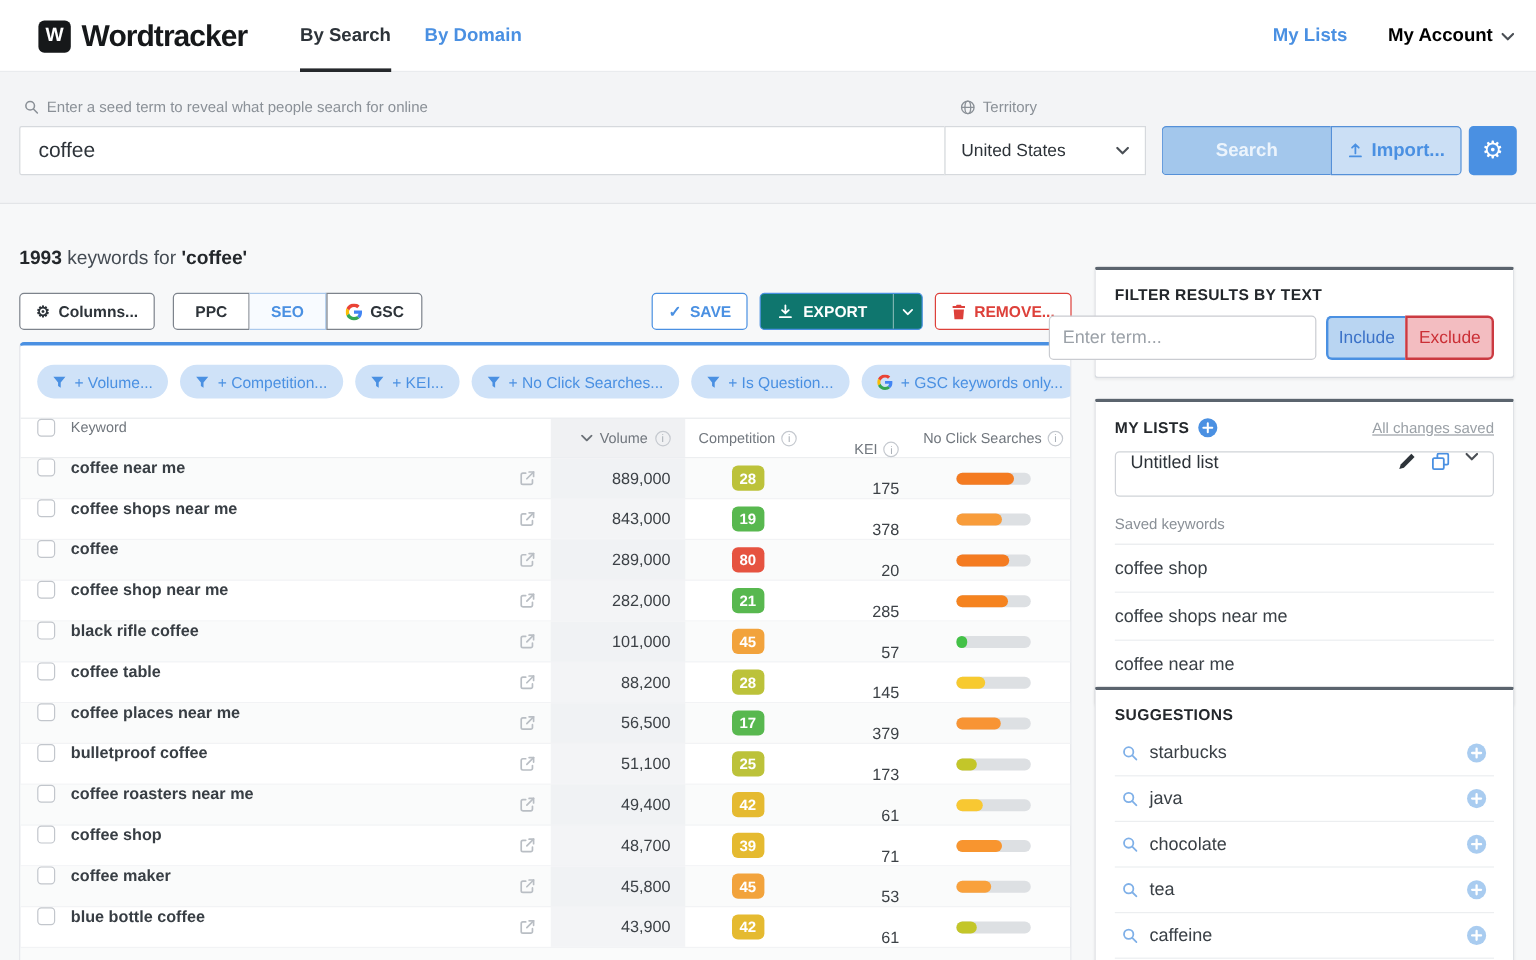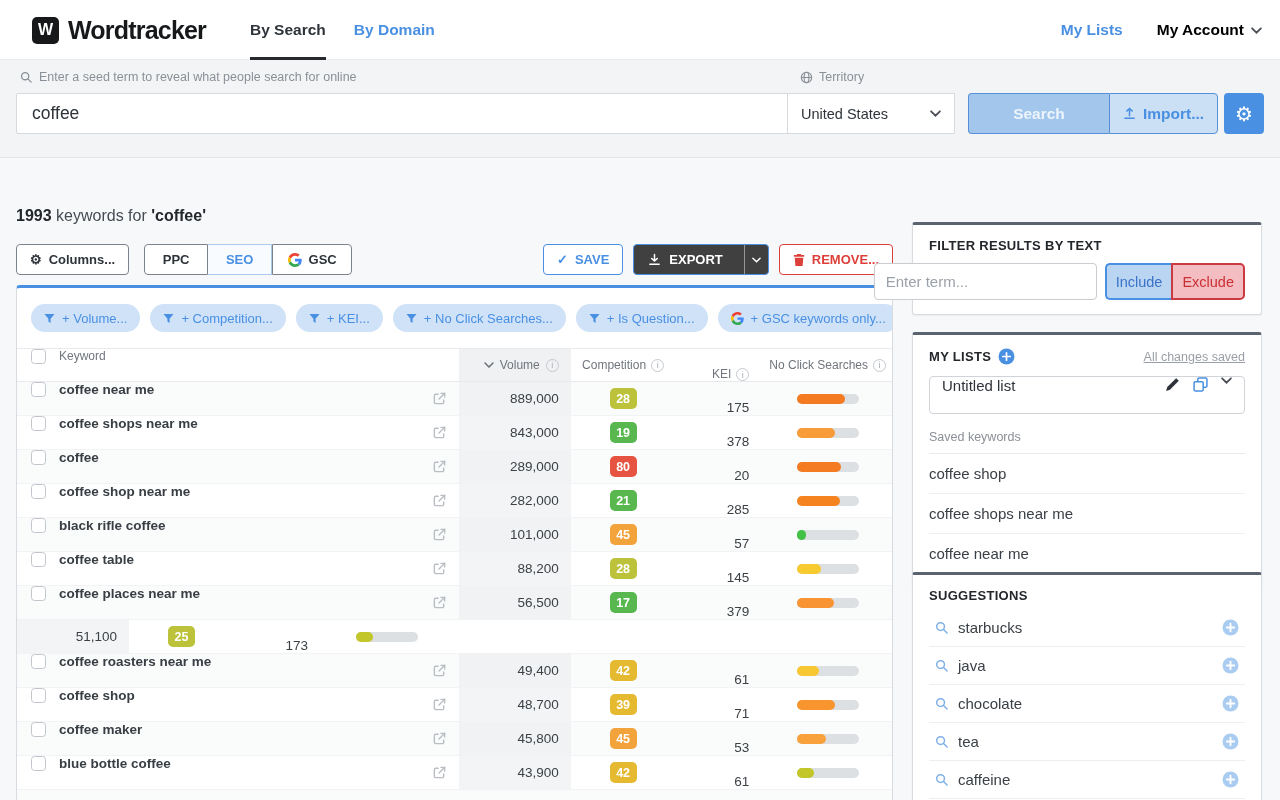--- a/index.html
+++ b/index.html
@@ -14,21 +14,21 @@
   .nav-tabs { position:absolute; left:250px; top:0; height:60px; display:flex; gap:28px; }
   .nav-tab { height:60px; display:flex; align-items:center; font-size:15.5px; font-weight:700; color:#2d3339; border-bottom:3px solid transparent; padding-top:3px; cursor:pointer; text-decoration:none; }
   .nav-tab.active { border-bottom-color:#25282c; }
   .nav-tab.blue { color:#4a90e2; }
   .nav-right { position:absolute; right:18px; top:0; height:60px; display:flex; align-items:center; gap:34px; }
   .nav-link { font-size:15.5px; font-weight:700; cursor:pointer; display:flex; align-items:center; gap:7px; text-decoration:none; }
   .nav-link.blue { color:#4a90e2; }
   .nav-link.dark { color:#000000; }
 
   
-  .search-band { position:absolute; left:0; top:48px; width:1280px; height:110px; background:#f3f4f6; border-bottom:1px solid #e3e5e8; }
+  .search-band { position:absolute; left:0; top:60px; width:1280px; height:110px; background:#f3f4f6; border-bottom:1px solid #e3e5e8; }
   .hint { position:absolute; left:20px; top:22px; display:flex; align-items:center; gap:7px; font-size:12.5px; color:#8a9097; }
   .territory-label { position:absolute; left:800px; top:22px; display:flex; align-items:center; gap:6px; font-size:12.5px; color:#8a9097; }
   .seed-input { position:absolute; left:16px; top:45px; width:772px; height:41px; border:1px solid #d6d9dd; border-radius:2px 0 0 2px; background:#fff; font-family:"Liberation Sans",sans-serif; font-size:17.5px; color:#2d3339; padding:0 15px; outline:none; }
   .territory-select { position:absolute; left:787px; top:45px; width:168px; height:41px; border:1px solid #d6d9dd; background:#fff; display:flex; align-items:center; padding:0 13px; font-size:14.5px; color:#2d3339; cursor:pointer; }
   .territory-select .sel-text { flex:1; }
   .seg-search { position:absolute; left:968px; top:45px; width:141px; height:41px; background:#a3c7ec; border:1px solid #5590d8; border-right:none; border-radius:4px 0 0 4px; color:#ecf4fc; font-size:15.5px; font-weight:700; font-family:inherit; cursor:pointer; }
   .seg-import { position:absolute; left:1109px; top:45px; width:109px; height:41px; background:#cbdff5; border:1px solid #5590d8; border-radius:0 4px 4px 0; color:#4a90e2; font-size:15.5px; font-weight:700; font-family:inherit; display:flex; align-items:center; justify-content:center; gap:7px; cursor:pointer; }
   .gear-btn { position:absolute; left:1224px; top:45px; width:40px; height:41px; background:#4a90e2; border:none; border-radius:4px; color:#fff; font-size:20px; display:flex; align-items:center; justify-content:center; cursor:pointer; }
 
   
@@ -38,21 +38,21 @@
   
   .toolbar { position:absolute; left:16px; top:244px; width:877px; height:31px; display:flex; align-items:center; }
   .btn { height:31px; display:inline-flex; align-items:center; gap:7px; font-size:13px; font-weight:700; font-family:inherit; background:#fff; border-radius:4px; cursor:pointer; padding:0 13px; }
   .btn-columns { border:1px solid #7d838c; color:#2d3339; }
   .btn-group { display:flex; margin-left:15px; }
   .btn-ppc { border:1px solid #7d838c; border-radius:4px 0 0 4px; color:#2d3339; width:64px; justify-content:center; }
   .btn-seo { border:1px solid #abc9ec; border-left:none; border-radius:0; color:#4a90e2; background:#f8fbff; width:64px; justify-content:center; }
   .btn-gsc { border:1px solid #7d838c; border-left:1px solid #7d838c; border-radius:0 4px 4px 0; color:#2d3339; width:80px; justify-content:center; }
   .tb-right { margin-left:auto; display:flex; gap:10px; }
   .btn-save { border:1px solid #4a90e2; color:#4a90e2; }
-  .btn-export { background:#404040; border:1px solid #4a90e2; color:#fff; padding:0; overflow:hidden; }
+  .btn-export { background:#0f766e; border:1px solid #4a90e2; color:#fff; padding:0; overflow:hidden; }
   .btn-export .exp-main { display:flex; align-items:center; gap:8px; padding:0 14px; }
   .btn-export .exp-caret { width:24px; align-self:stretch; display:flex; align-items:center; justify-content:center; border-left:1px solid rgba(255,255,255,0.45); }
   .btn-remove { border:1px solid #dd403a; color:#dd403a; }
 
   
   .table-card { position:absolute; left:16px; top:285px; width:877px; height:520px; background:#fff; border:1px solid #d8dbe0; border-top:3px solid #4a90e2; border-radius:4px 4px 0 0; overflow:hidden; }
   .chips { display:flex; gap:10px; padding:16px 14px; }
   .chip { display:inline-flex; align-items:center; gap:7px; background:#cfe2f8; color:#4a90e2; font-size:13px; height:28px; padding:0 13px; border-radius:15px; cursor:pointer; white-space:nowrap; }
   .thead { display:flex; align-items:stretch; height:34px; border-top:1px solid #e8eaed; border-bottom:1px solid #e8eaed; font-size:12px; color:#70767d; }
   .col-kw { width:443px; display:flex; padding-left:14px; }
@@ -470,20 +470,31 @@
     <div class="col-kei">
           <span>379</span>
         </div>
     <div class="col-ncs">
       <span class="bar">
             <span class="bar-fill" style="width: 60%; background: rgb(248, 148, 52);"></span>
           </span>
     </div>
   </div>
       <div class="trow">
+    <div class="col-kw">
+      <span class="checkbox"></span>
+      <span class="kw-text">bulletproof coffee</span>
+      <span class="ext-link">
+        <svg class="icon-svg" width="15" height="15" viewBox="0 0 16 16" fill="none" stroke="#b9bec4" stroke-width="1.5" stroke-linecap="round" stroke-linejoin="round">
+              <path d="M6.5 3.5H4A1.5 1.5 0 0 0 2.5 5v7A1.5 1.5 0 0 0 4 13.5h7A1.5 1.5 0 0 0 12.5 12V9.5"></path>
+              <path d="M9.5 2.5h4v4"></path>
+              <path d="M13.5 2.5L7.5 8.5"></path>
+            </svg>
+      </span>
+    </div>
     <div class="col-vol">
           <span>51,100</span>
         </div>
     <div class="col-comp">
           <span class="badge" style="background: rgb(188, 194, 58);">25</span>
         </div>
     <div class="col-kei">
           <span>173</span>
         </div>
     <div class="col-ncs">

